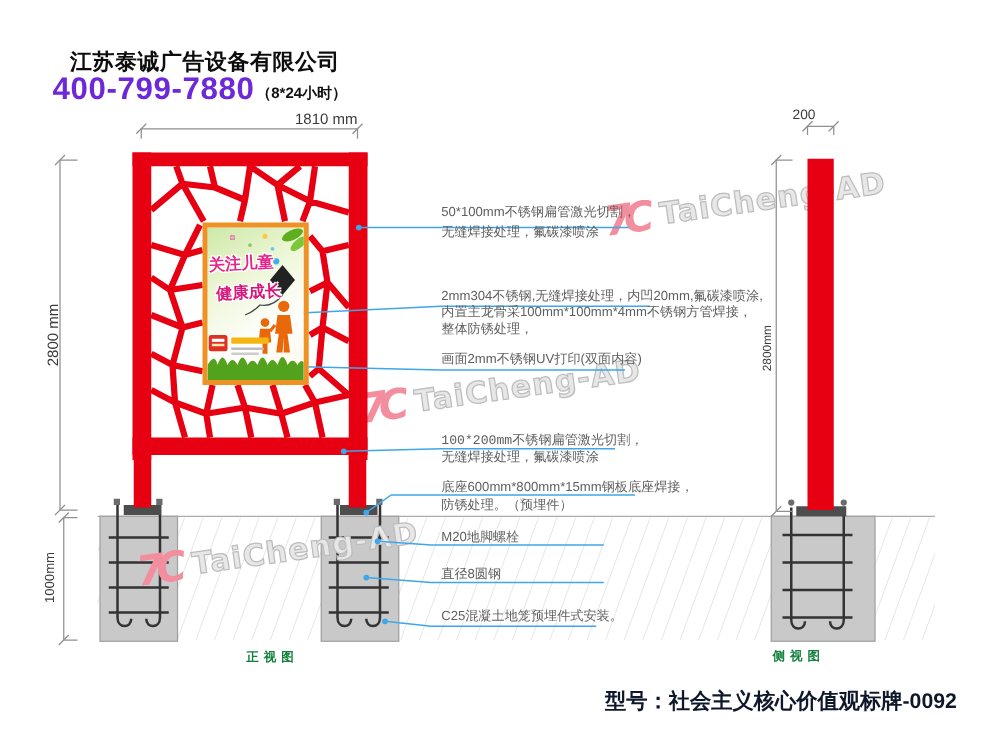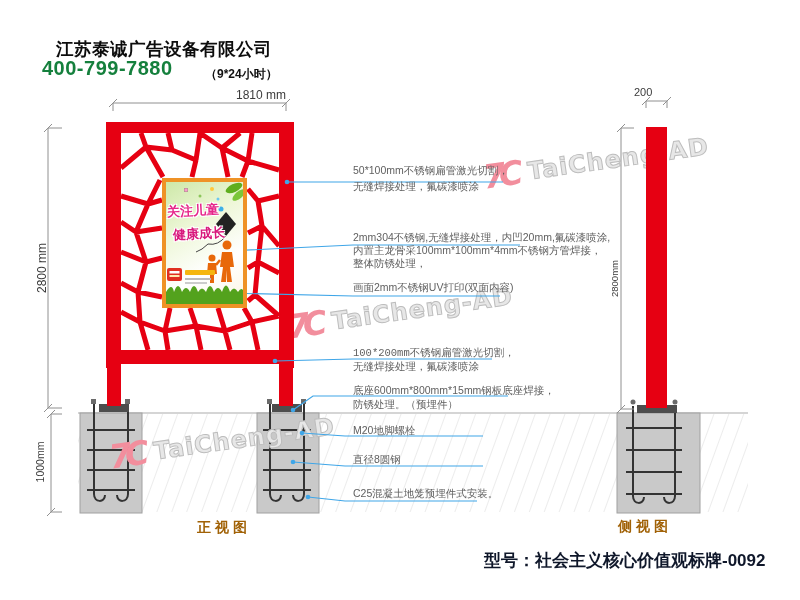--- a/index.html
+++ b/index.html
@@ -3,21 +3,21 @@
 <meta charset="utf-8">
 <style>
   html,body{margin:0;padding:0;background:#ffffff;}
   body{width:800px;height:600px;font-family:"Liberation Sans",sans-serif;}
   .canvas{position:relative;width:800px;height:600px;background:#fff;overflow:hidden;}
   .abs{position:absolute;}
   svg.layer{position:absolute;left:0;top:0;}
 
   
   .company{left:56px;top:37px;font-size:17.5px;font-weight:900;color:#0d0d0d;letter-spacing:.5px;}
-  .phone{left:42px;top:57px;font-size:20px;font-weight:900;color:#15803d;letter-spacing:.5px;}
+  .phone{left:42px;top:57px;font-size:25px;font-weight:900;color:#6d28d9;letter-spacing:.5px;}
   .hours{left:205px;top:66px;font-size:12px;font-weight:800;color:#111;}
 
   
   .dim{color:#3b3b3b;white-space:nowrap;}
   .dim-front-width{left:120px;top:88px;width:166px;text-align:right;font-size:12px;}
   .dim-front-height{left:-18px;top:261px;width:120px;text-align:center;font-size:12px;transform:rotate(-90deg);}
   .dim-foundation{left:-10px;top:456px;width:100px;text-align:center;font-size:10.5px;transform:rotate(-90deg);}
   .dim-side-width{left:634px;top:86px;width:46px;text-align:left;font-size:11px;}
   .dim-side-height{left:564px;top:273px;width:100px;text-align:center;font-size:9.5px;transform:rotate(-90deg);}
 
@@ -26,21 +26,21 @@
   .ann1{left:353px;top:162px;line-height:16px;}
   .ann2{left:353px;top:231px;line-height:12.8px;}
   .ann3{left:353px;top:281px;}
   .ann4{left:353px;top:346px;line-height:14px;font-family:Liberation Mono, monospace;}
   .ann5{left:353px;top:383px;line-height:14px;}
   .ann6{left:353px;top:424px;}
   .ann7{left:353px;top:453px;}
   .ann8{left:353px;top:487px;}
 
   
-  .viewlabel{font-size:14px;font-weight:600;color:#a16207;letter-spacing:4px;white-space:nowrap;text-align:right;}
+  .viewlabel{font-size:10px;font-weight:600;color:#15803d;letter-spacing:4px;white-space:nowrap;text-align:right;}
   .front-label{left:197px;top:519px;}
   .side-label{left:618px;top:518px;}
 
   
   .model{left:484px;top:549px;font-size:17px;font-weight:800;color:#0f172a;white-space:nowrap;}
 
   
   .wm{position:absolute;display:flex;align-items:center;transform:rotate(-8deg);white-space:nowrap;}
   .wm-logo{font-family:"DejaVu Sans",sans-serif;font-style:italic;font-weight:900;font-size:33px;color:#f28e9d;letter-spacing:-7px;padding-right:12px;}
   .wm-text{font-family:"DejaVu Sans",sans-serif;font-weight:700;font-size:24px;color:#e7e7e7;-webkit-text-stroke:1px #bdbdbd;letter-spacing:1px;}
@@ -202,21 +202,21 @@
         <rect x="19" y="96" width="26" height="2" fill="#bbb"></rect>
         <rect x="19" y="100" width="22" height="2" fill="#ccc"></rect>
       </g>
     </svg>
     <div class="poster-title pt1">关注儿童</div>
     <div class="poster-title pt2">健康成长</div>
   </div>
 
   <div class="abs company">江苏泰诚广告设备有限公司</div>
   <div class="abs phone">400-799-7880</div>
-  <div class="abs hours">（9*24小时）</div>
+  <div class="abs hours">（8*24小时）</div>
 
   <div class="abs dim dim-front-width">1810 mm</div>
   <div class="abs dim dim-front-height">2800 mm</div>
   <div class="abs dim dim-foundation">1000mm</div>
   <div class="abs dim dim-side-width">200</div>
   <div class="abs dim dim-side-height">2800mm</div>
 
   <div class="abs ann ann1">
     <div>50*100mm不锈钢扁管激光切割，</div>
     <div>无缝焊接处理，氟碳漆喷涂</div>

